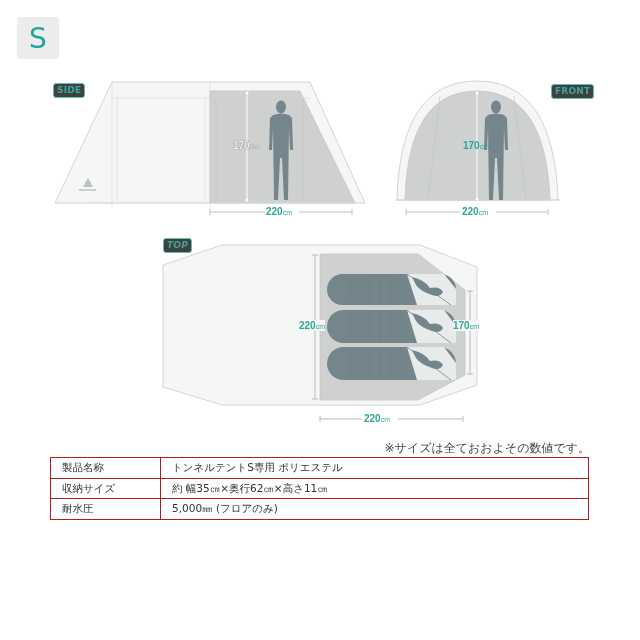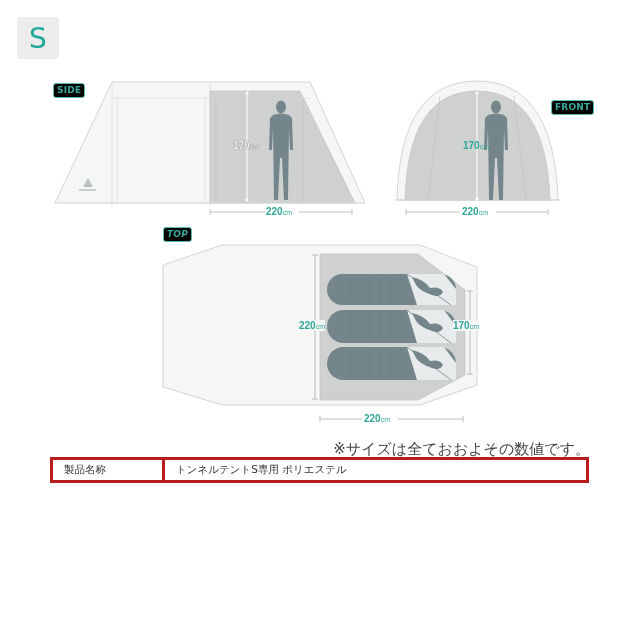--- a/index.html
+++ b/index.html
@@ -2,31 +2,31 @@
 <html><head>
 <meta charset="utf-8">
 <style>
   html, body { margin:0; padding:0; background:#ffffff; }
   body { width:640px; height:640px; position:relative; overflow:hidden;
          font-family:"DejaVu Sans", sans-serif; color:#333; }
   .size-badge { position:absolute; left:17px; top:17px; width:42px; height:42px;
     background:#ececec; border-radius:4px; color:#1fa79b; font-size:28px; font-weight:500;
     display:flex; align-items:center; justify-content:center; font-family:"DejaVu Sans", sans-serif; }
   .view-tag { position:absolute; border:1.5px solid #5cbdb2; border-radius:3px; color:#3aa79b;
-    font-size:9px; font-weight:bold; padding:1px 3px; background:#000000; letter-spacing:0.2px;
+    font-size:9px; font-weight:bold; padding:1px 3px; background:#404040; letter-spacing:0.2px;
     font-family:"DejaVu Sans", sans-serif; line-height:11px; }
   svg.diagram { position:absolute; left:0; top:0; }
   .dim-label { position:absolute; color:#2fa597; font-weight:bold; font-size:10px;
     font-family:"Liberation Sans", sans-serif; white-space:nowrap; }
   .dim-label .unit { font-size:7px; font-weight:normal; }
   .dim-label.grey { color:#f4f4f4; text-shadow:0 0 1px #777, 0 0 1px #777; }
-  .note { position:absolute; right:50px; top:440px; font-size:15px; color:#444; }
+  .note { position:absolute; right:50px; top:440px; font-size:12px; color:#444; }
   table.spec { position:absolute; left:50px; top:457px; width:539px; border-collapse:collapse;
     font-size:10.5px; color:#333; }
-  table.spec td { border:3px solid #b91c1c; height:19.5px; padding:0 0 0 11px; line-height:19px; }
+  table.spec td { border:1px solid #b91c1c; height:19.5px; padding:0 0 0 11px; line-height:19px; }
   table.spec td.k { width:98px; }
   table.spec { border:1.5px solid #8b9897; }
 </style>
 </head>
 <body>
 
 <div class="size-badge">S</div>
 
 <svg class="diagram" width="640" height="440" viewBox="0 0 640 440">
 
@@ -137,22 +137,22 @@
     </g>
 
     <line x1="320" y1="419" x2="463" y2="419" stroke="#a9aeae" stroke-width="0.8"></line>
     <line x1="320" y1="416" x2="320" y2="422" stroke="#a9aeae" stroke-width="0.8"></line>
     <line x1="463" y1="416" x2="463" y2="422" stroke="#a9aeae" stroke-width="0.8"></line>
     <rect x="362" y="413" width="36" height="12" fill="#fff"></rect>
   </g>
 </svg>
 
 <div class="view-tag" style="left:53px; top:83px;">SIDE</div>
-<div class="view-tag" style="left:551px; top:100px;">FRONT</div>
-<div class="view-tag" style="left:163px; top:227px;font-style:italic;">TOP</div>
+<div class="view-tag" style="left:551px; top:84px;">FRONT</div>
+<div class="view-tag" style="left:163px; top:238px;font-style:italic;">TOP</div>
 
 <div class="dim-label grey" style="left:233px; top:140px;">
   <span>170</span><span class="unit">cm</span>
 </div>
 <div class="dim-label" style="left:266px; top:206px;">
   <span>220</span><span class="unit">cm</span>
 </div>
 <div class="dim-label" style="left:463px; top:140px;">
   <span>170</span><span class="unit">cm</span>
 </div>
@@ -170,14 +170,22 @@
 </div>
 
 <div class="note">※サイズは全ておおよその数値です。</div>
 
 <table class="spec">
   <tbody>
       <tr>
     <td class="k">製品名称</td>
     <td>トンネルテントS専用 ポリエステル</td>
   </tr>
+  <tr>
+    <td class="k">収納サイズ</td>
+    <td>約 幅35㎝×奥行62㎝×高さ11㎝</td>
+  </tr>
+  <tr>
+    <td class="k">耐水圧</td>
+    <td>5,000㎜ (フロアのみ)</td>
+  </tr>
 </tbody>
   </table>
 
 </body></html>

